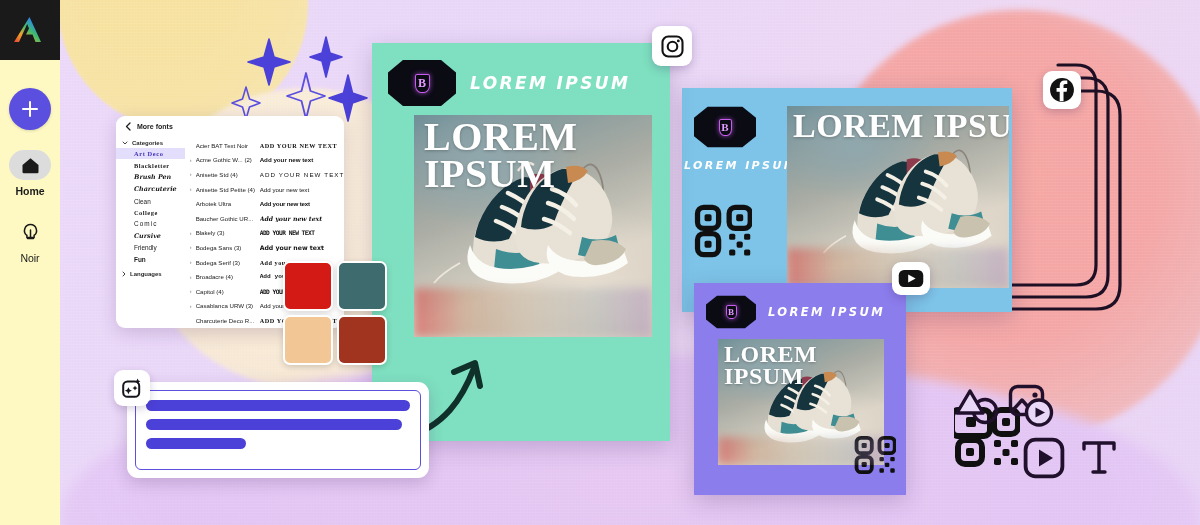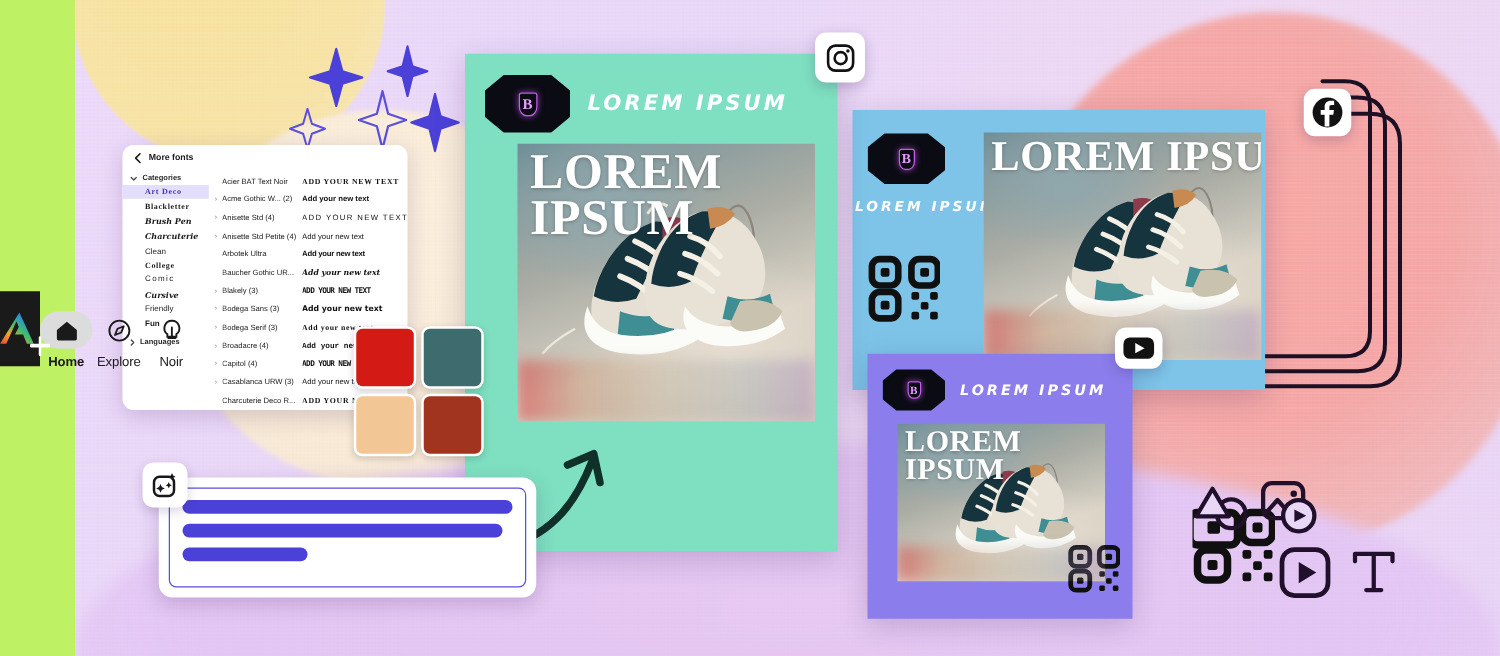--- a/index.html
+++ b/index.html
@@ -43,22 +43,22 @@
   .noise {
     position: absolute; inset: 0; opacity: .1;
     background-image:
       repeating-linear-gradient(0deg, rgba(255,255,255,.5) 0 1px, transparent 1px 3px),
       repeating-linear-gradient(90deg, rgba(0,0,0,.04) 0 1px, transparent 1px 3px);
   }
 
   
   .sidebar {
     position: absolute; left: 0; top: 0; width: 60px; height: 525px;
-    background: #bef264; z-index: 50;
-    display: flex; flex-direction: row; align-items: center;
+    background: #fef9c3; z-index: 50;
+    display: flex; flex-direction: column; align-items: center;
   }
   .sidebar-logo-box {
     width: 60px; height: 60px; background: #1A1A1A;
     display: flex; align-items: center; justify-content: center;
   }
   .btn-create {
     width: 42px; height: 42px; border-radius: 50%;
     background: #5B4FE0; margin-top: 28px;
     display: flex; align-items: center; justify-content: center;
     box-shadow: 0 1px 3px rgba(0,0,0,.15);
@@ -80,21 +80,21 @@
   .nav-label {
     font-size: 10.5px; color: #1a1a1a; margin-top: 5px; letter-spacing: -.1px;
   }
   .nav-label.bold { font-weight: 700; }
 
   
   .sparkle { position: absolute; }
 
   
   .font-panel {
-    position: absolute; left: 98px; top: 116px; width: 228px; height: 212px;
+    position: absolute; left: 116px; top: 116px; width: 228px; height: 212px;
     background: #FFFFFF; border-radius: 9px;
     box-shadow: 0 5px 18px rgba(60,30,90,.18);
     overflow: hidden; z-index: 20;
     font-size: 5.6px; color: #1b1b1b;
   }
   .fp-head {
     height: 20px; display: flex; align-items: center; gap: 6px;
     padding: 0 9px; font-size: 7px; font-weight: 700;
   }
   .fp-body { display: flex; height: 192px; }
@@ -611,29 +611,20 @@
     <div class="nav-item">
       <div class="nav-ic active">
         <svg width="19" height="17" viewBox="0 0 19 17">
           <path d="M1.5 8 L9.5 1.3 L17.5 8 V15 a1.3 1.3 0 0 1 -1.3 1.3 H2.8 A1.3 1.3 0 0 1 1.5 15 Z" fill="#1a1a1a"></path>
         </svg>
       </div>
       <div class="nav-label bold">Home</div>
     </div>
 
 
-    <div class="nav-item">
-      <div class="nav-ic">
-        <svg width="19" height="19" viewBox="0 0 19 19">
-          <circle cx="9.5" cy="9.5" r="8" fill="none" stroke="#1a1a1a" stroke-width="1.5"></circle>
-          <path d="M13 6 L8 8 L6 13 L11 11 Z" fill="none" stroke="#1a1a1a" stroke-width="1.5" stroke-linejoin="round"></path>
-        </svg>
-      </div>
-      <div class="nav-label">Explore</div>
-    </div>
 
 
     <div class="nav-item">
       <div class="nav-ic">
         <svg width="19" height="19" viewBox="0 0 19 19">
           <path d="M9.5 1.6 a6 6 0 0 1 3.6 10.8 v2 H5.9 v-2 A6 6 0 0 1 9.5 1.6 z" fill="none" stroke="#1a1a1a" stroke-width="1.5"></path>
           <path d="M6.6 15.4 H12.4 M9.5 7 V14.4" stroke="#1a1a1a" stroke-width="1.5" stroke-linecap="round"></path>
         </svg>
       </div>
       <div class="nav-label">Noir</div>

